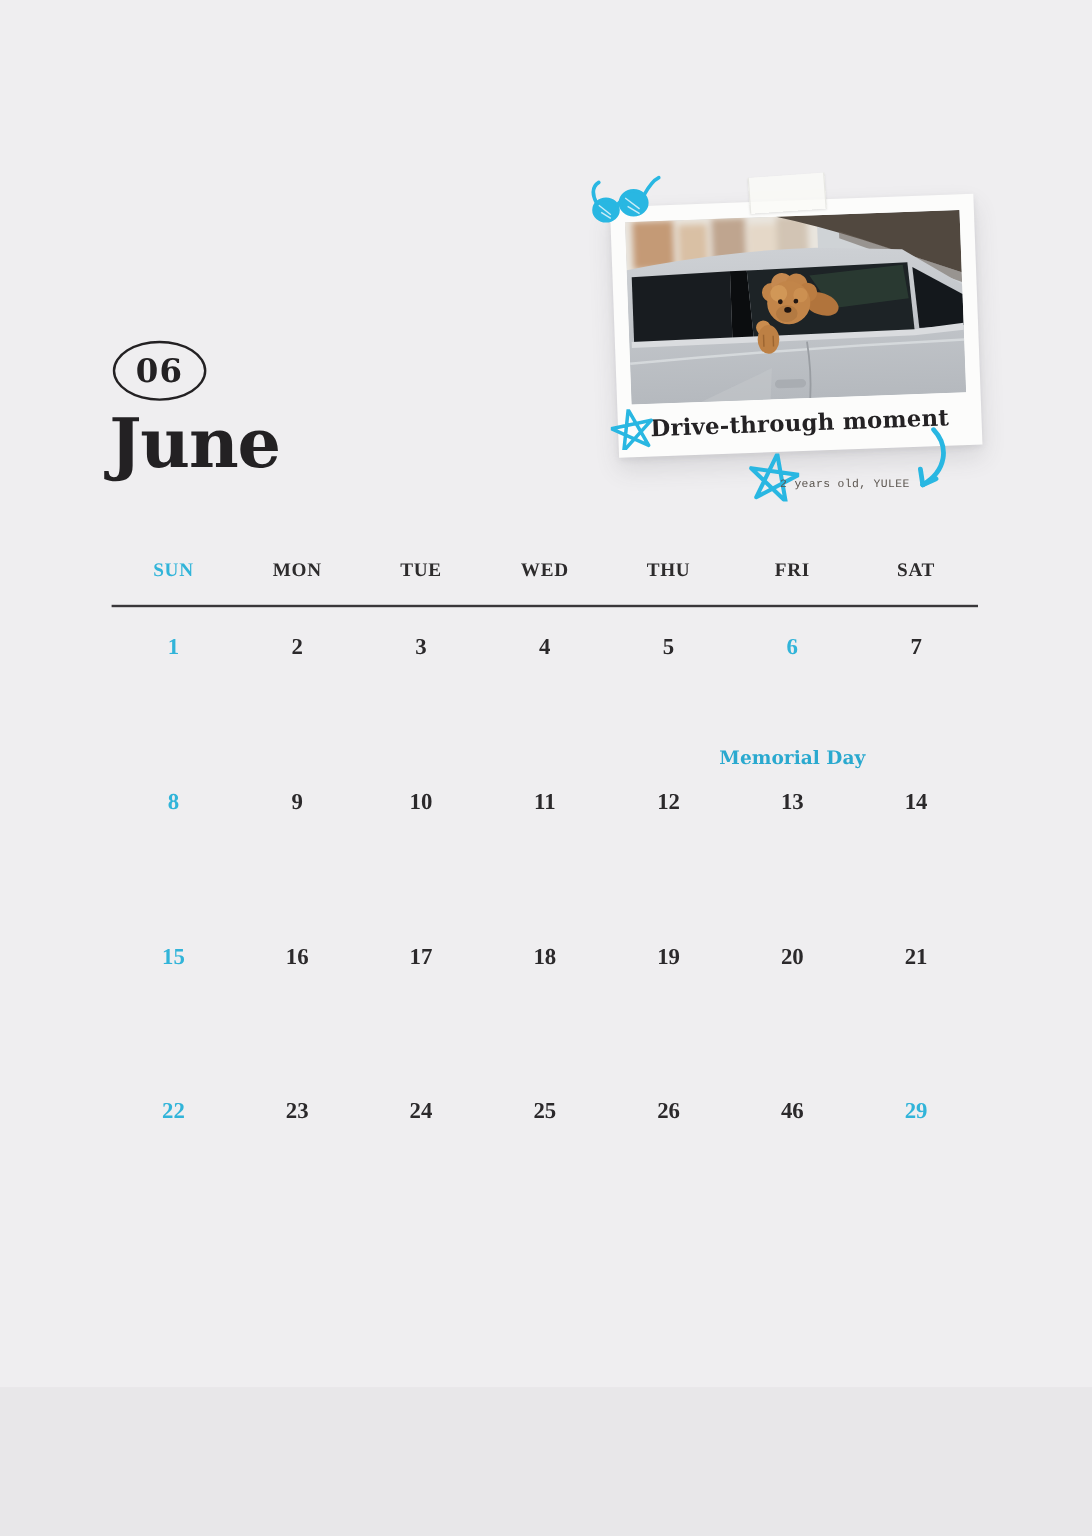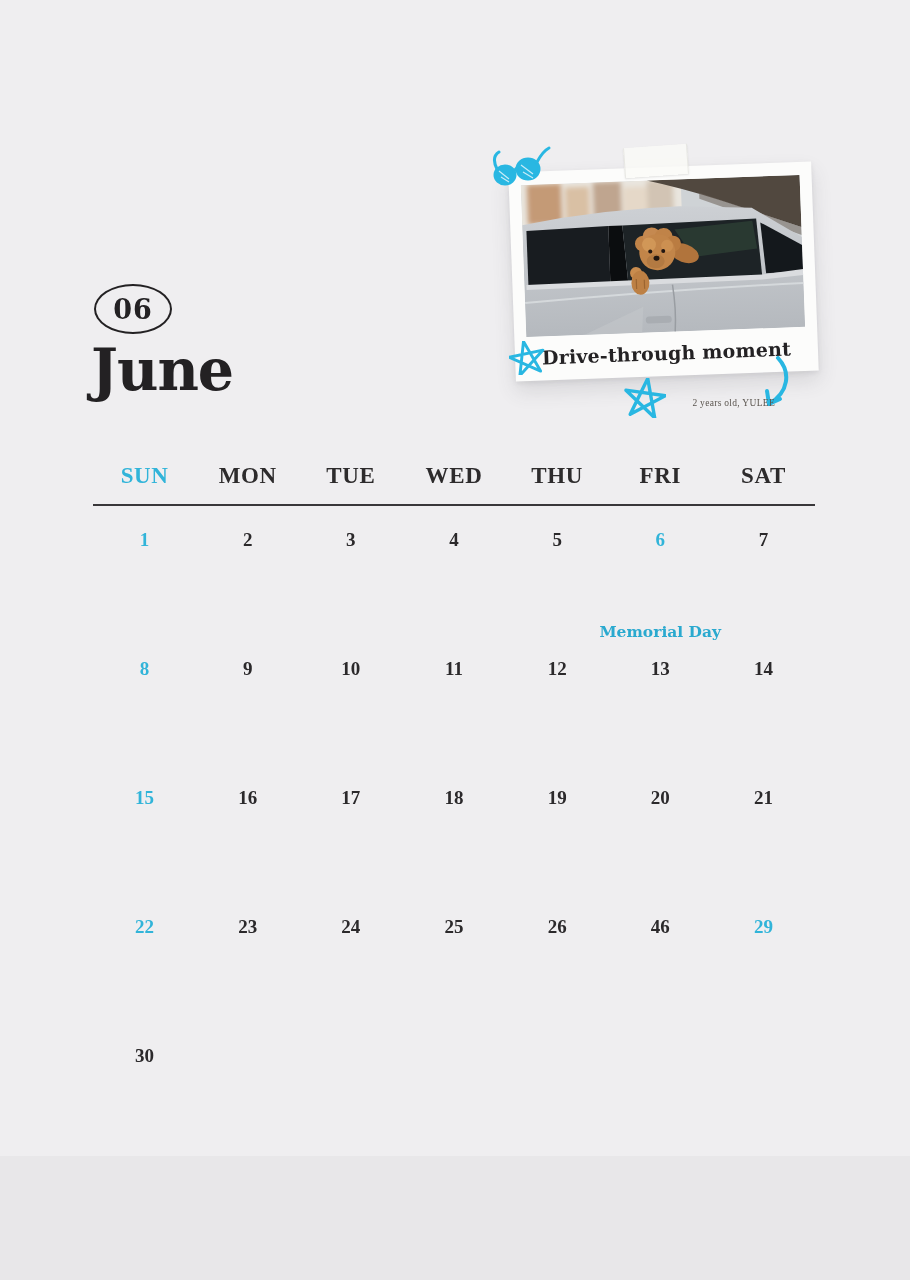--- a/index.html
+++ b/index.html
@@ -38,33 +38,33 @@
     color:#242224;letter-spacing:.2px;white-space:nowrap;
   }
   .tape{
     position:absolute;left:624px;top:146px;width:62px;height:30px;
     background:rgba(250,250,247,.82);transform:rotate(-4deg);
     box-shadow:0 1px 2px rgba(0,0,0,.10);
     border-left:1px solid rgba(220,220,215,.6);
     border-right:1px solid rgba(220,220,215,.6);
   }
   .credit{
-    position:absolute;left:650px;top:398px;width:125px;text-align:right;
-    font-family:Liberation Serif, serif;font-size:9.5px;color:#5a544e;
+    position:absolute;left:650px;top:398px;width:125px;text-align:left;
+    font-family:Liberation Mono, monospace;font-size:9.5px;color:#5a544e;
     letter-spacing:.3px;
   }
   .doodle{position:absolute;}
   
   .cal-header{
     position:absolute;left:93px;top:462px;width:722px;height:28px;
     display:grid;grid-template-columns:repeat(7,1fr);
   }
   .day-header{
     display:flex;align-items:center;justify-content:center;
-    font-size:23px;font-weight:700;letter-spacing:.6px;color:#2d2b2c;
+    font-size:16px;font-weight:700;letter-spacing:.6px;color:#2d2b2c;
   }
   .day-header.accent{color:var(--accent,#31b4d9);}
   .cal-divider{
     position:absolute;left:93px;top:504px;width:722px;height:2px;
     background:#39373a;
   }
   .cal-grid{
     position:absolute;left:93px;top:522px;width:722px;height:645px;
     display:grid;grid-template-columns:repeat(7,1fr);grid-auto-rows:129px;
   }
@@ -275,23 +275,20 @@
       </div>
       <div class="day-cell">
         <div class="day-num">26</div>
       </div>
       <div class="day-cell">
         <div class="day-num">46</div>
       </div>
       <div class="day-cell">
         <div class="day-num accent">29</div>
       </div>
-      <div class="day-cell">
-        <div class="day-num">30</div>
-      </div>
       <div class="day-cell"></div>
       <div class="day-cell"></div>
       <div class="day-cell"></div>
       <div class="day-cell"></div>
       <div class="day-cell"></div>
     </div>
 
 </div>
 
 </body></html>

